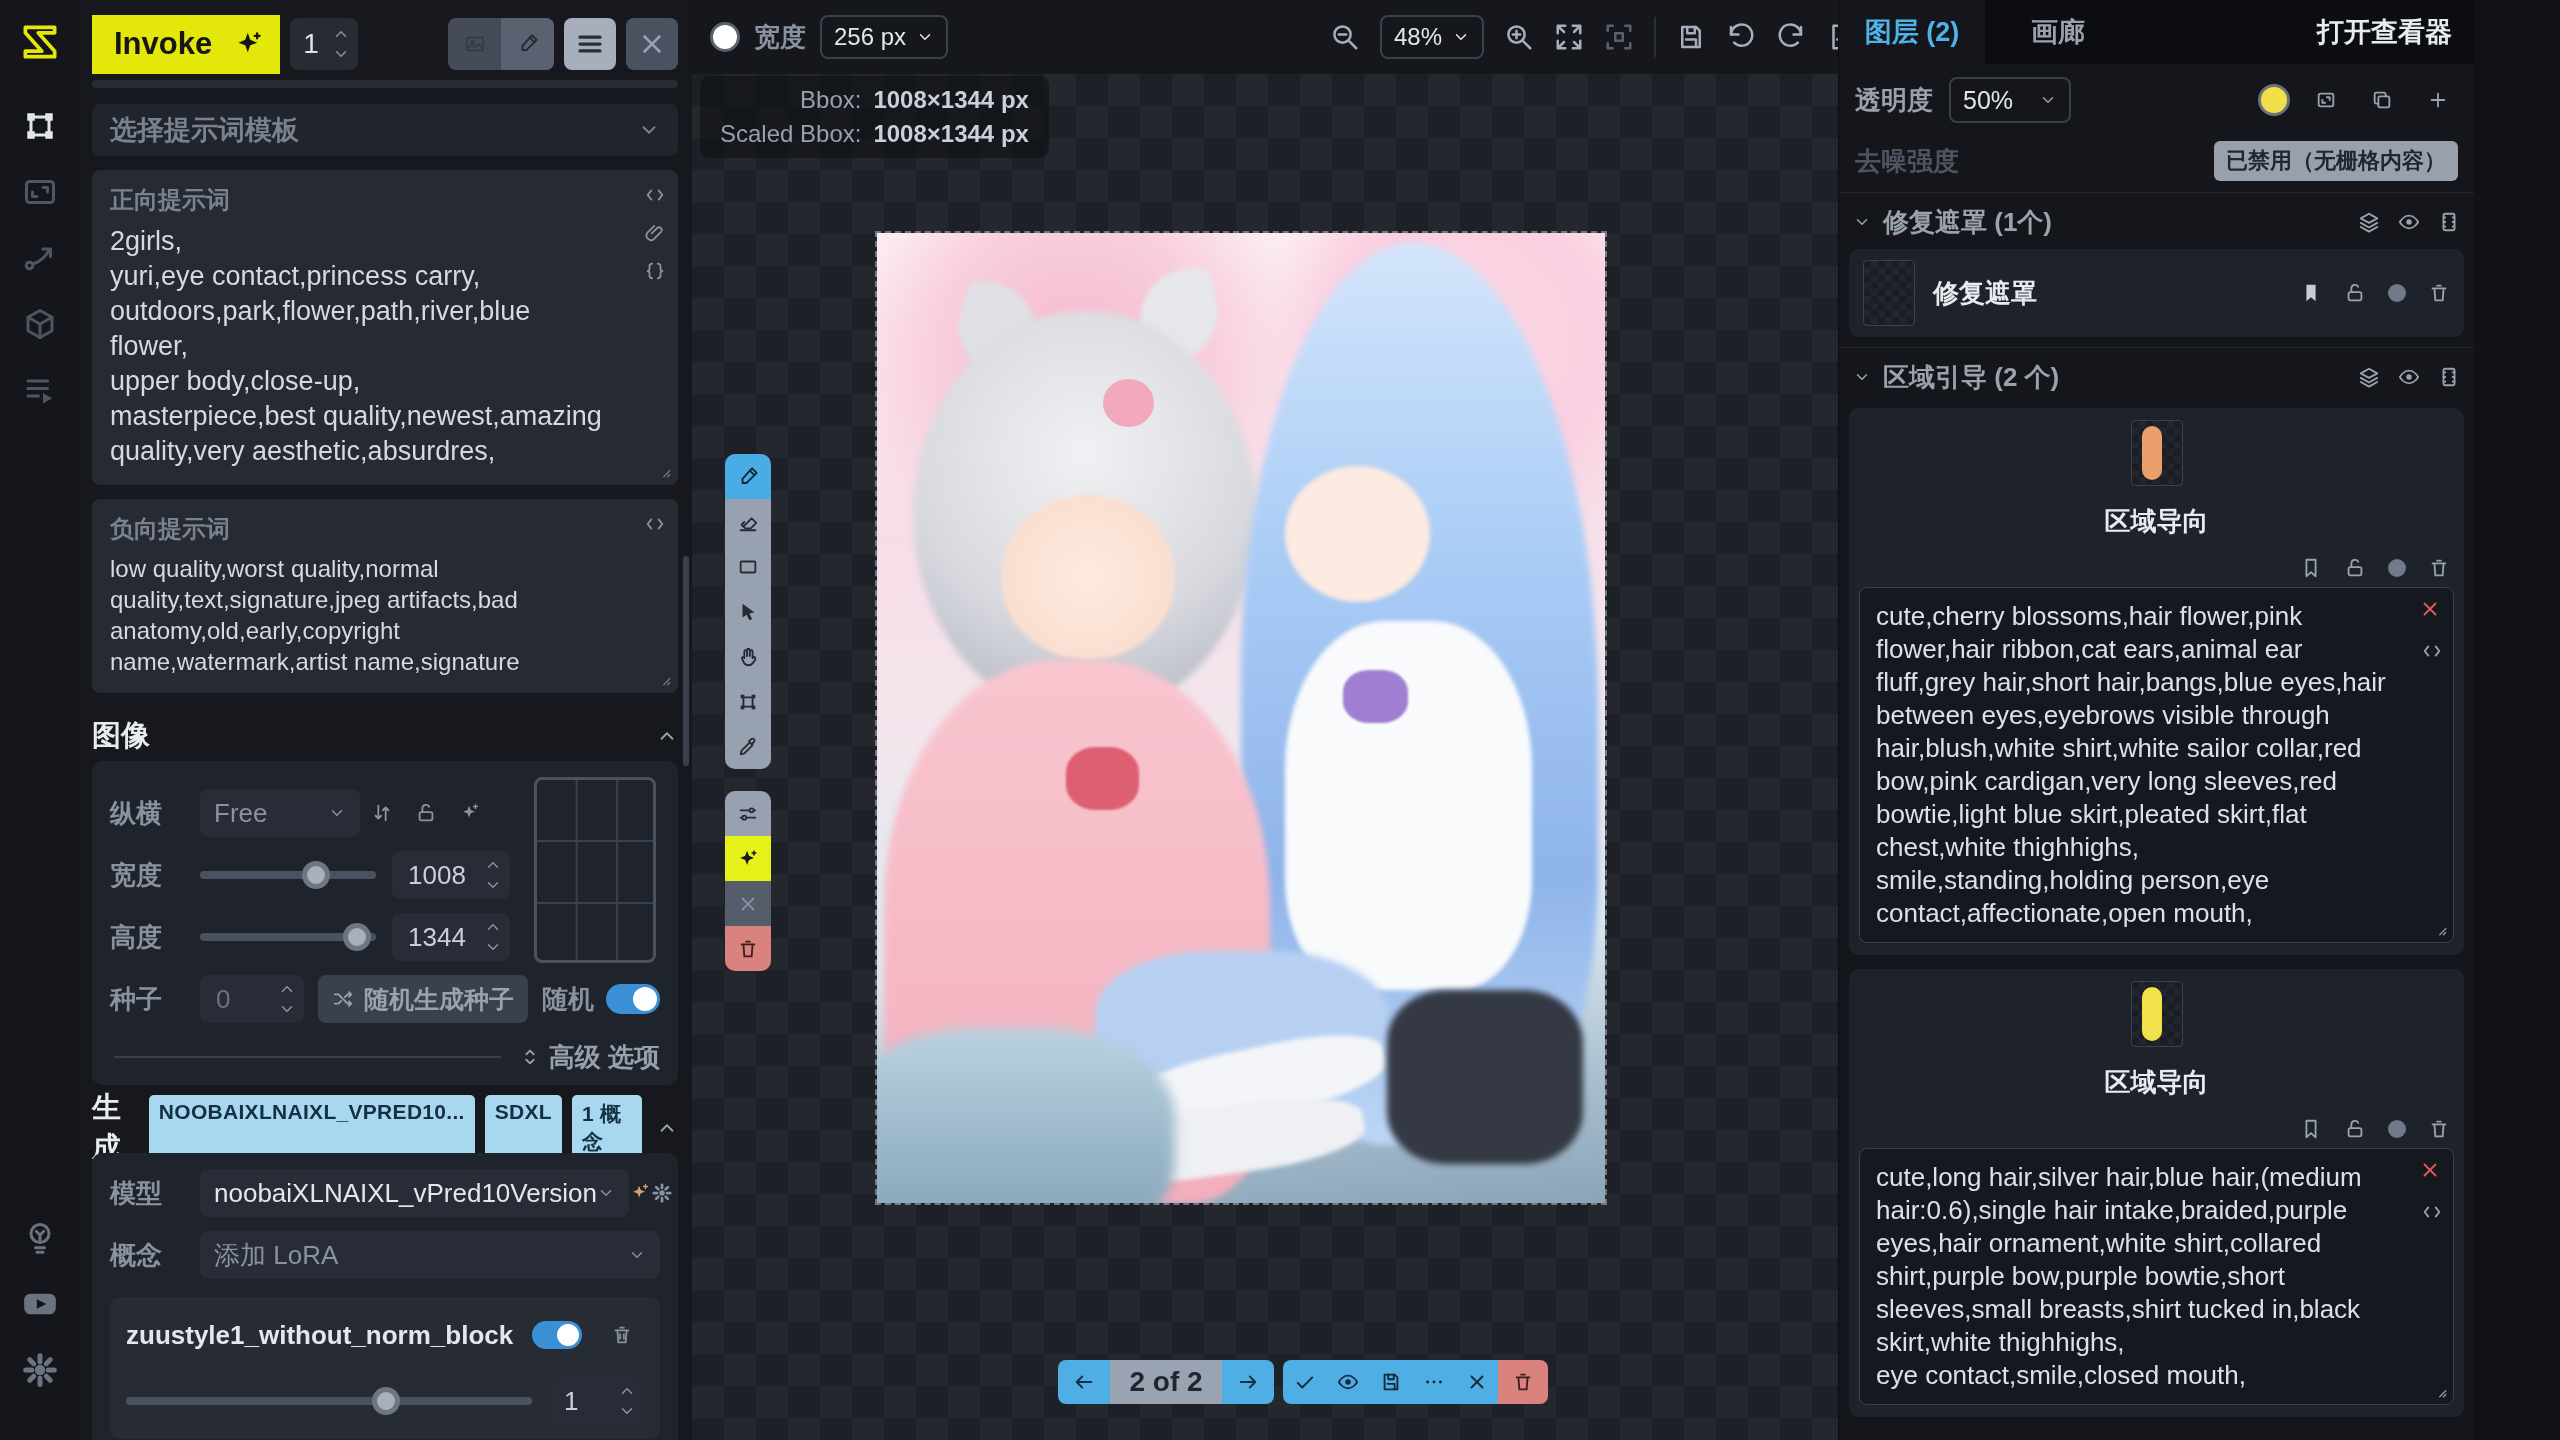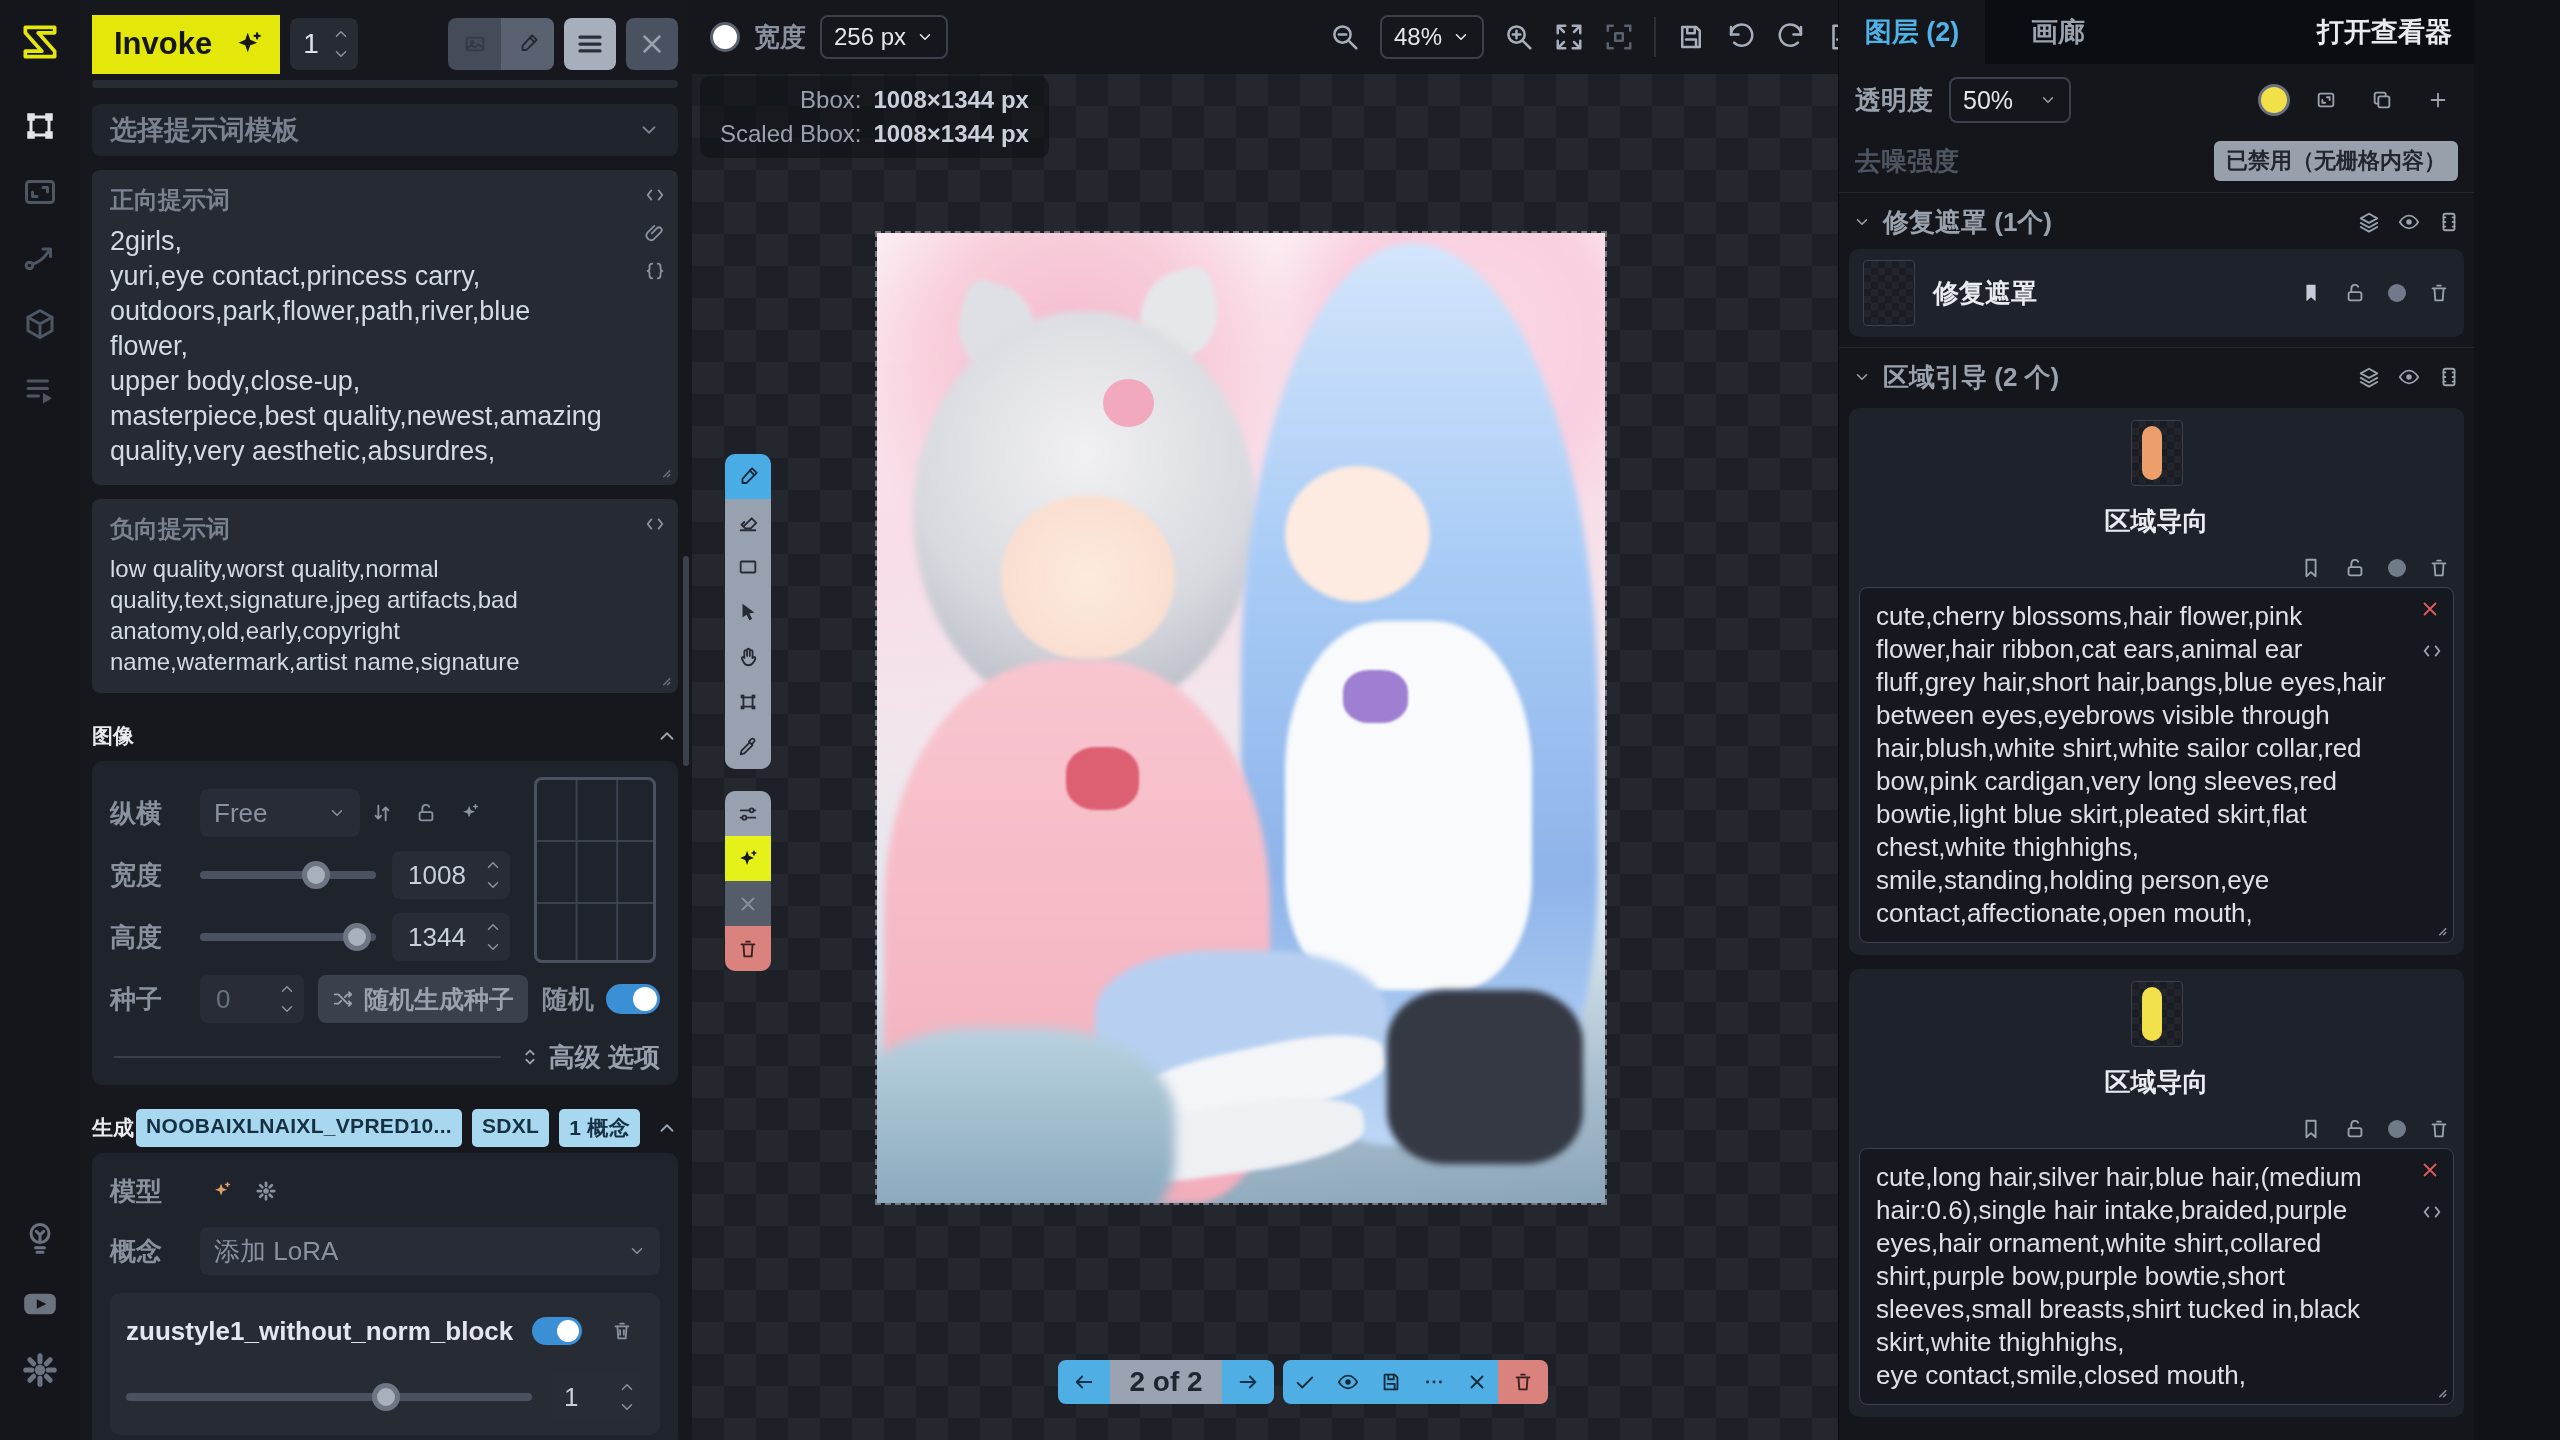--- a/index.html
+++ b/index.html
@@ -42,21 +42,21 @@
   .select-box .ph { flex:1; font-size:27px; font-weight:bold; color:#7A828F; }
   .select-box .chev { color:#7A828F; }
 
   .prompt-box { position:relative; margin-top:14px; background:#252A33; border-radius:8px; padding:14px 70px 16px 18px; }
   .prompt-box .plabel { font-size:24px; font-weight:bold; color:#7A8290; margin-bottom:8px; }
   .prompt-box .ptext { font-size:27px; line-height:35px; color:#D4DAE2; white-space:pre-wrap; }
   .pb-icons { position:absolute; top:14px; right:12px; display:flex; flex-direction:column; gap:16px; color:#8A92A0; align-items:center; }
   .resize-corner { position:absolute; right:6px; bottom:6px; color:#6B7380; }
 
   .section-header { display:flex; align-items:center; margin-top:22px; height:42px; }
-  .section-title { font-size:21px; font-weight:bold; color:#E8EBF0; }
+  .section-title { font-size:29px; font-weight:bold; color:#E8EBF0; }
   .section-header .chev { margin-left:auto; color:#9AA2AE; }
   .badges { margin-left:auto; display:flex; gap:10px; margin-right:14px; }
   .badge { background:#A8D8F0; color:#163043; font-size:21px; font-weight:bold; border-radius:5px; padding:5px 10px; letter-spacing:.3px; }
 
   .card { position:relative; background:#1F242C; border-radius:10px; padding:14px 18px 12px; margin-top:4px; }
   .row { display:flex; align-items:center; margin-top:14px; }
   .row:first-child { margin-top:2px; }
   .rlabel { width:90px; font-size:26px; font-weight:bold; color:#8A92A0; flex:none; }
   .dd { height:48px; background:#272C36; border-radius:8px; display:flex; align-items:center; padding:0 14px; }
   .dd .val { flex:1; font-size:26px; color:#E3E7ED; }
@@ -472,20 +472,28 @@
       </span>
       <span class="chev">
           <svg class="ic sm" viewBox="0 0 24 24">
             <path d="M6 15l6-6 6 6"></path>
           </svg>
         </span>
     </div>
     <div class="card">
       <div class="row">
         <span class="rlabel">模型</span>
+        <div class="dd" style="flex:1">
+          <span class="val">noobaiXLNAIXL_vPred10Version</span>
+          <span class="chev">
+              <svg class="ic xs" viewBox="0 0 24 24">
+                <path d="M6 9l6 6 6-6"></path>
+              </svg>
+            </span>
+        </div>
         <span class="icon-btn" style="color:#D9A06B">
             <svg class="ic sm" viewBox="0 0 24 24">
               <path d="M11 4l1.8 4.7L17.5 10.5 12.8 12.3 11 17l-1.8-4.7L4.5 10.5 9.2 8.7z" fill="currentColor" stroke="none"></path>
               <path d="M18 3v4M16 5h4" stroke-width="1.6"></path>
             </svg>
           </span>
         <span class="icon-btn">
             <svg class="ic sm" viewBox="0 0 24 24">
               <circle cx="12" cy="12" r="3" fill="currentColor" stroke="none"></circle>
               <path d="M12 3v3.5M12 17.5V21M3 12h3.5M17.5 12H21M5.6 5.6l2.4 2.4M16 16l2.4 2.4M18.4 5.6L16 8M8 16l-2.4 2.4" stroke-width="3"></path>

